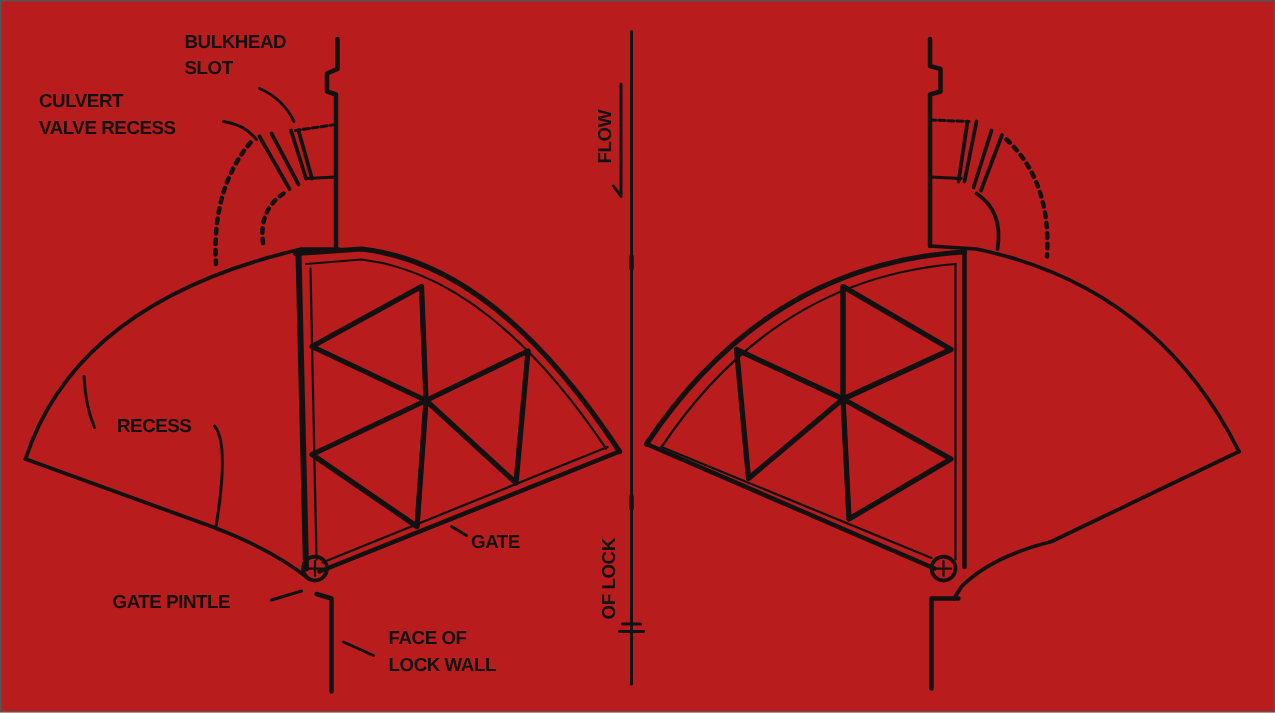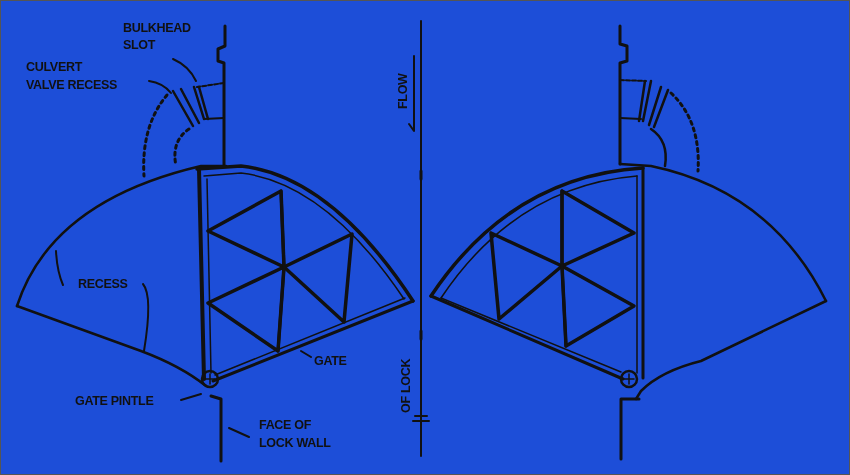--- a/index.html
+++ b/index.html
@@ -1,17 +1,17 @@
 <!DOCTYPE html>
 <html><head>
 <meta charset="utf-8">
 <style>
   html, body { margin:0; padding:0; background:#ffffff; }
   body { width:850px; height:475px; overflow:hidden; }
-  .frame { position:relative; width:848px; height:473px; border:1px solid #555; background:#1d4ed8; }
+  .frame { position:relative; width:848px; height:473px; border:1px solid #555; background:#b91c1c; }
   svg { position:absolute; left:0; top:0; }
   .lbl { font-family:"Liberation Sans", sans-serif; font-weight:bold; font-size:12.5px; fill:#111; letter-spacing:-0.3px; }
   .ln { stroke:#111; fill:none; stroke-linecap:round; stroke-linejoin:round; }
 </style>
 </head>
 <body>
 
 <div class="frame">
 <svg width="850" height="475" viewBox="0 0 850 475">
 

